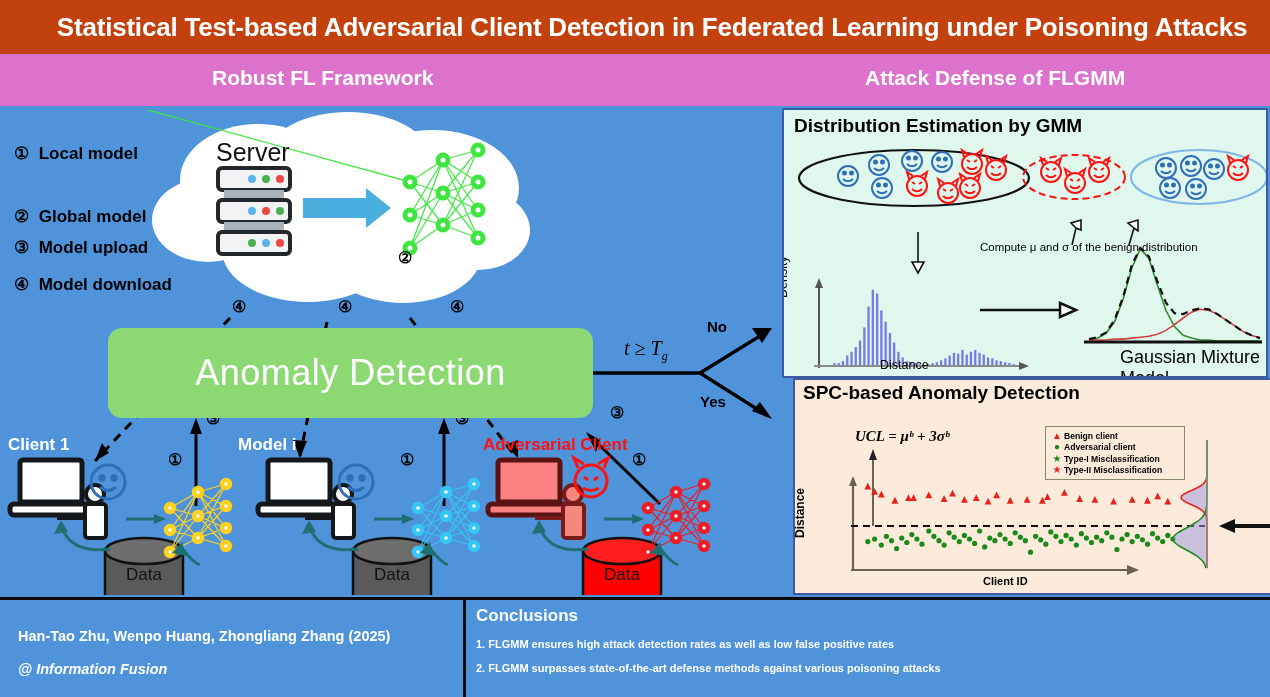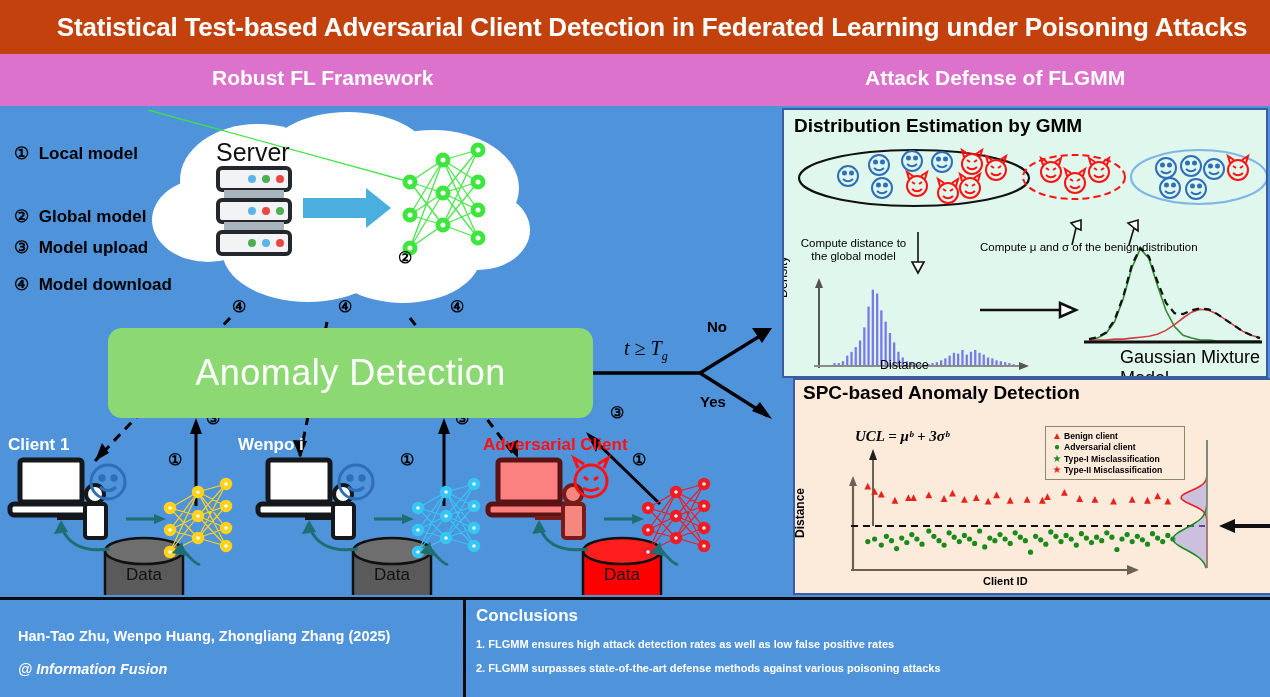--- a/index.html
+++ b/index.html
@@ -273,21 +273,21 @@
   <div id="anomaly-box">
     <span id="anomaly-label">Anomaly Detection</span>
   </div>
   <div id="t-cond">
     <span>t ≥ T</span><sub style="font-size:12px">g</sub>
   </div>
   <div id="no-label">No</div>
   <div id="yes-label">Yes</div>
 
   <div class="client-name" id="client-1-name">Client 1</div>
-  <div class="client-name" id="client-i-name">Wenpo i</div>
+  <div class="client-name" id="client-i-name">Model i</div>
   <div class="client-name" id="adv-client-name">Adversarial Client</div>
 
   <svg style="position:absolute;left:0;top:340px;width:778px;height:150px">
 
     <g>
       <g>
         <rect x="20" y="14" width="62" height="42" rx="3" fill="#fff" stroke="#15181b" stroke-width="5"></rect>
         <rect x="10" y="58" width="82" height="11" rx="4" fill="#fff" stroke="#15181b" stroke-width="5"></rect>
       </g>
       <g fill="#fff" stroke="#15181b" stroke-width="4">
@@ -663,24 +663,20 @@
     </g>
 
     <g fill="none">
       <path id="gmm-benign" stroke="#2e8b2e" stroke-width="1.6" d="M305.0,230.0 L313.6,228.1 L322.1,223.3 L330.6,211.8 L339.2,188.8 L347.8,158.0 L356.3,138.8 L364.9,148.4 L373.4,175.3 L381.9,200.3 L390.5,216.6 L399.1,225.2 L407.6,228.1 L416.1,230.0 L424.7,230.0 L433.3,231.0 L441.8,231.0 L450.4,231.0 L458.9,231.0 L467.4,231.0 L476.0,231.0"></path>
       <path id="gmm-adv" stroke="#d04040" stroke-width="1.6" d="M305.0,230.0 L313.6,230.0 L322.1,230.0 L330.6,229.1 L339.2,229.1 L347.8,228.1 L356.3,227.2 L364.9,226.2 L373.4,224.3 L381.9,220.4 L390.5,214.7 L399.1,208.0 L407.6,202.2 L416.1,199.3 L424.7,200.3 L433.3,204.1 L441.8,209.9 L450.4,215.6 L458.9,221.4 L467.4,225.2 L476.0,228.1"></path>
       <path id="gmm-mix" stroke="#111111" stroke-width="2.2" stroke-dasharray="7,5" d="M305.0,229.1 L313.6,227.2 L322.1,222.4 L330.6,209.9 L339.2,186.8 L347.8,155.2 L356.3,137.9 L364.9,146.5 L373.4,171.5 L381.9,192.6 L390.5,203.2 L399.1,204.1 L407.6,200.3 L416.1,198.4 L424.7,199.3 L433.3,204.1 L441.8,209.9 L450.4,215.6 L458.9,221.4 L467.4,225.2 L476.0,228.1"></path>
       <line x1="300" y1="232" x2="478" y2="232" stroke="#111" stroke-width="3"></line>
     </g>
   </svg>
 
-  <div class="gmm-cap" id="cap-dist">
-      <div>Compute distance to</div>
-      <div>the global model</div>
-    </div>
   <div class="gmm-cap" id="cap-musig">Compute μ and σ of the benign distribution</div>
   <div id="gmm-model-label">Gaussian Mixture Model</div>
   <div id="density-lab">Density</div>
   <div id="distance-lab">Distance</div>
 </div>
 
 <div id="spc-panel">
   <div id="spc-title">SPC-based Anomaly Detection</div>
   <div id="ucl-formula">UCL = μᵇ + 3σᵇ</div>
 

